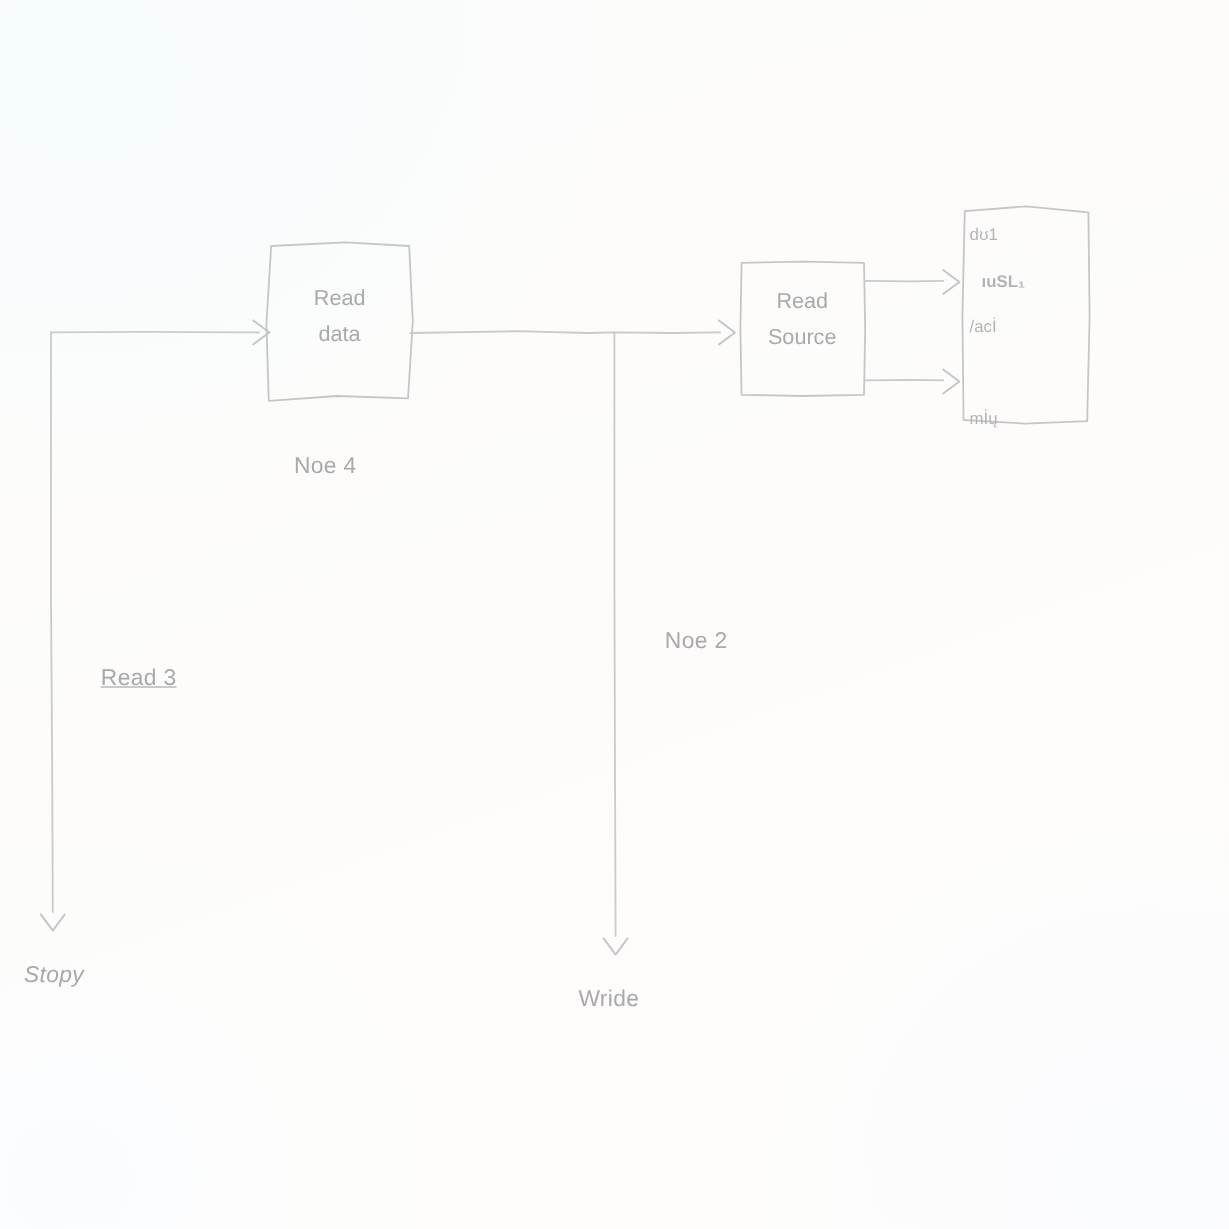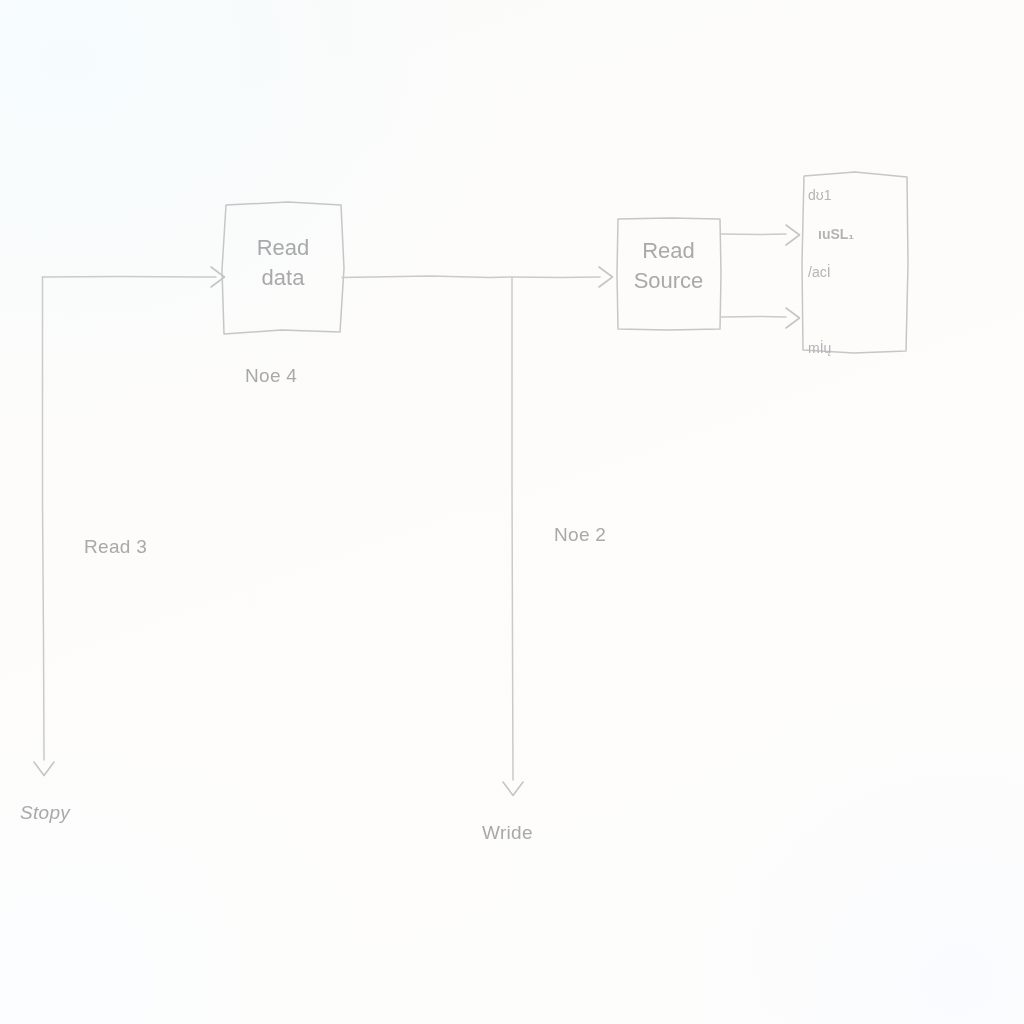--- a/index.html
+++ b/index.html
@@ -34,21 +34,21 @@
     position: absolute;
     color: #a9a9ab;
     font-size: 19px;
     letter-spacing: 0.3px;
     white-space: nowrap;
     user-select: none;
   }
   .node-text {
     position: absolute;
     color: #a9a9ab;
-    font-size: 22px;
+    font-size: 18px;
     line-height: 30px;
     text-align: center;
     white-space: nowrap;
     user-select: none;
   }
   .list-text {
     position: absolute;
     color: #b4b4b6;
     font-size: 14px;
     white-space: nowrap;
@@ -114,33 +114,33 @@
       <path d="M 721 317 L 760 316.5 L 786 317" fill="none" stroke="#cacacc" stroke-width="1.5" stroke-linecap="round"></path>
       <use href="#arrowR" x="799" y="318"></use>
     </g>
   </svg>
 
   <div class="node-text" style="left:225px; top:233px; width:116px;">
     <div>Read</div>
     <div>data</div>
   </div>
 
-  <div class="lbl" style="left:245px; top:365px;text-align:center;">Noe 4</div>
+  <div class="lbl" style="left:245px; top:378px;text-align:center;">Noe 4</div>
 
   <div class="node-text" style="left:617px; top:236px; width:103px;">
     <div>Read</div>
     <div>Source</div>
   </div>
 
   <div class="list-text" style="left:808px; top:187px;">dʊ1</div>
   <div class="list-text" style="left:818px; top:226px;font-weight:bold;">ıuSL₁</div>
   <div class="list-text" style="left:808px; top:264px;">/acİ</div>
   <div class="list-text" style="left:808px; top:308px;margin-top:32px;">mİų</div>
 
-  <div class="lbl" style="left:84px; top:536px;">Read 3</div>
+  <div class="lbl" style="left:84px; top:555px;text-decoration:underline;">Read 3</div>
   <div class="lbl" style="left:554px; top:524px;">Noe 2</div>
 
   <div class="lbl" style="left:20px; top:802px;font-style:italic;">Stopy</div>
   <div class="lbl" style="left:482px; top:822px;">Wride</div>
 
   <div class="hit" style="left:222px; top:202px; width:122px; height:132px;"></div>
   <div class="hit" style="left:617px; top:218px; width:104px; height:112px;"></div>
   <div class="hit" style="left:802px; top:172px; width:106px; height:181px;"></div>
 
 </div>

